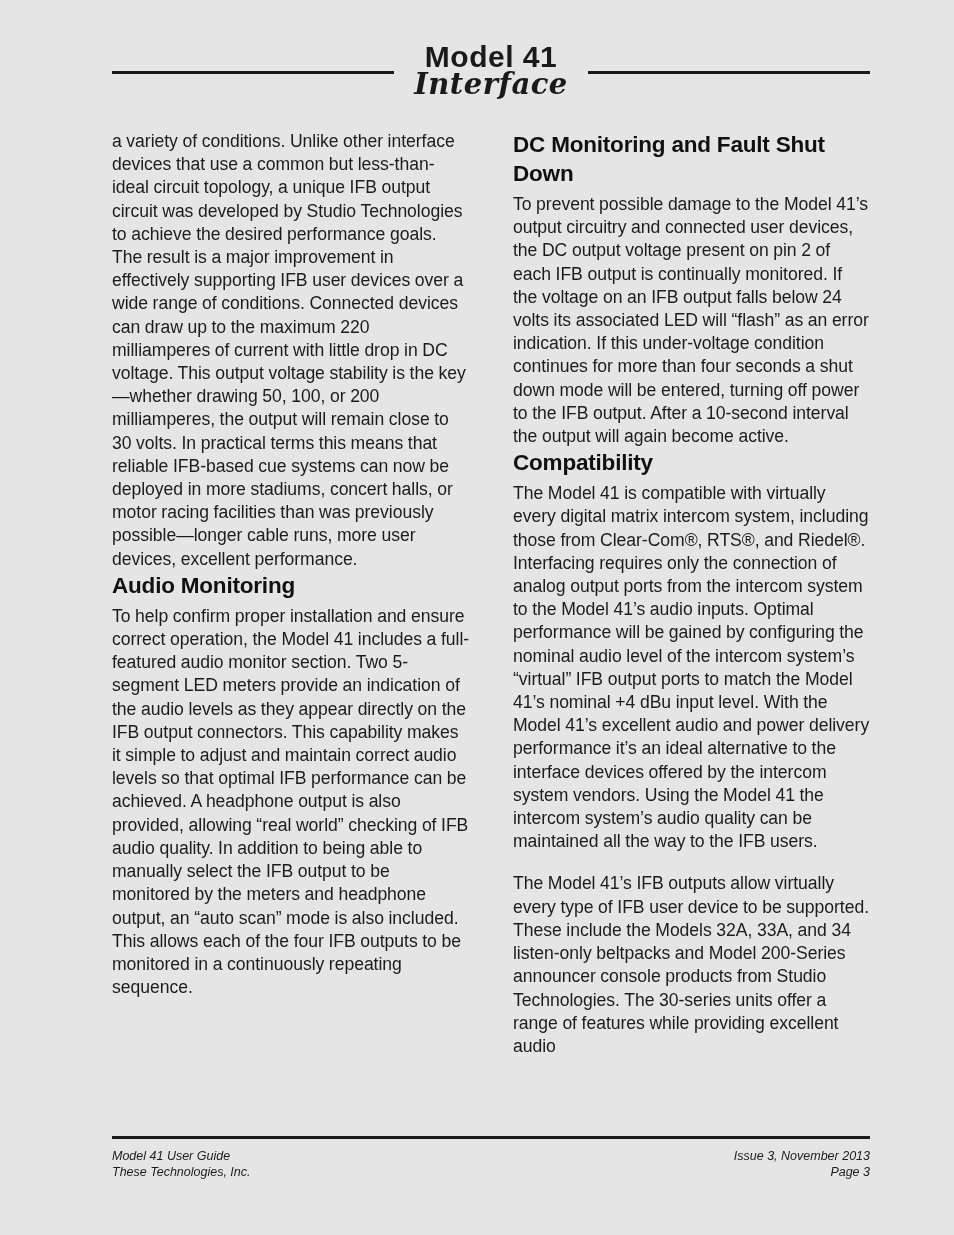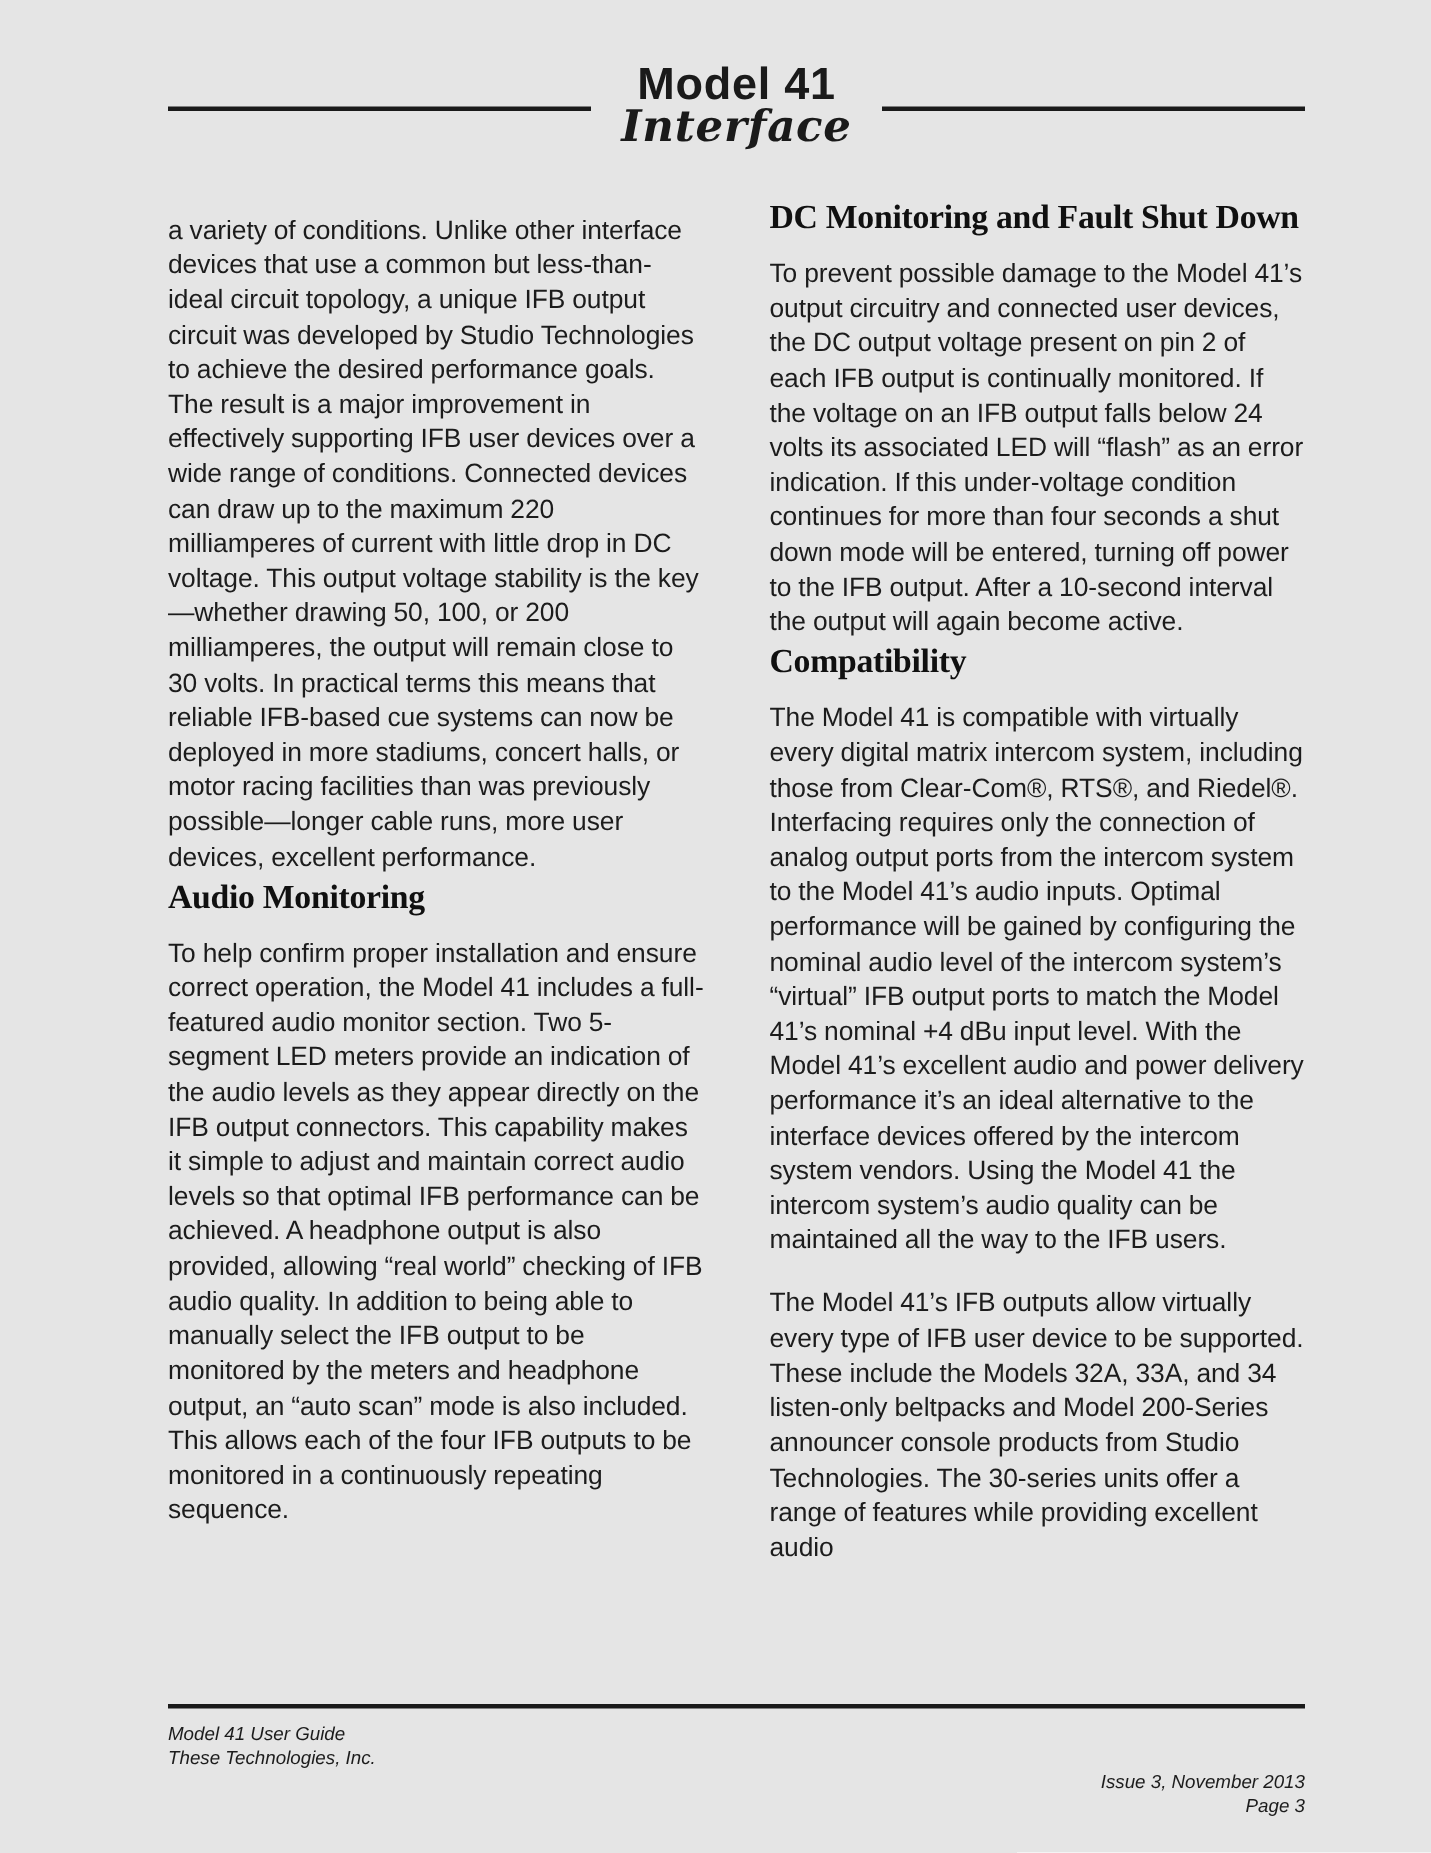--- a/index.html
+++ b/index.html
@@ -78,37 +78,37 @@
   }
   .column {
     position: absolute;
     top: 0;
     width: 358px;
   }
   .column.left  { left: 0px; }
   .column.right { left: 401px; }
 
   h2.section-heading {
-    font-family: Liberation Serif, serif;
+    font-family: Liberation Sans, sans-serif;
     font-weight: bold;
     font-size: 22.5px;
     line-height: 29px;
     color: #101010;
     margin: 0 0 5px 0;
     letter-spacing: -0.2px;
   }
   .heading-spaced {
     margin-top: 26px;
   }
   p.body-text {
     font-family: "Liberation Sans", sans-serif;
     font-size: 17.6px;
     line-height: 23.2px;
     color: #1c1c1c;
-    margin: 12px 0 0 0;
+    margin: 0 0 0 0;
     letter-spacing: -0.05px;
     text-align: left;
     word-spacing: -0.2px;
   }
   p.body-text + p.body-text {
     margin-top: 19px;
   }
 
   
   .page-footer {
@@ -119,21 +119,20 @@
   }
   .footer-rule {
     width: 100%;
     height: 3px;
     background: #1a1a1a;
   }
   .footer-cols {
     display: flex;
     justify-content: space-between;
     margin-top: 9px;
-    flex-direction: column;
   }
   .footer-left, .footer-right {
     font-family: "Liberation Sans", sans-serif;
     font-style: italic;
     font-size: 12.5px;
     line-height: 16px;
     color: #1c1c1c;
   }
   .footer-right { text-align: right; }
   .footer-line { display: block; white-space: nowrap; }

